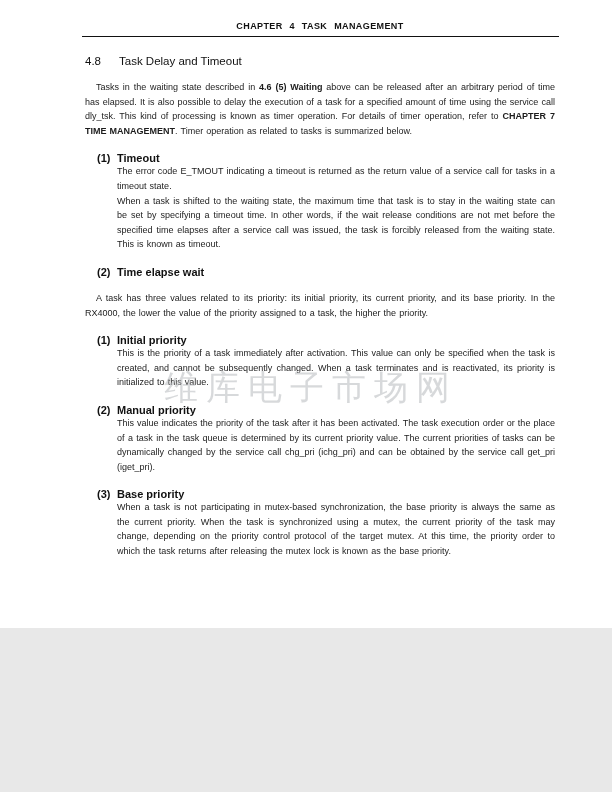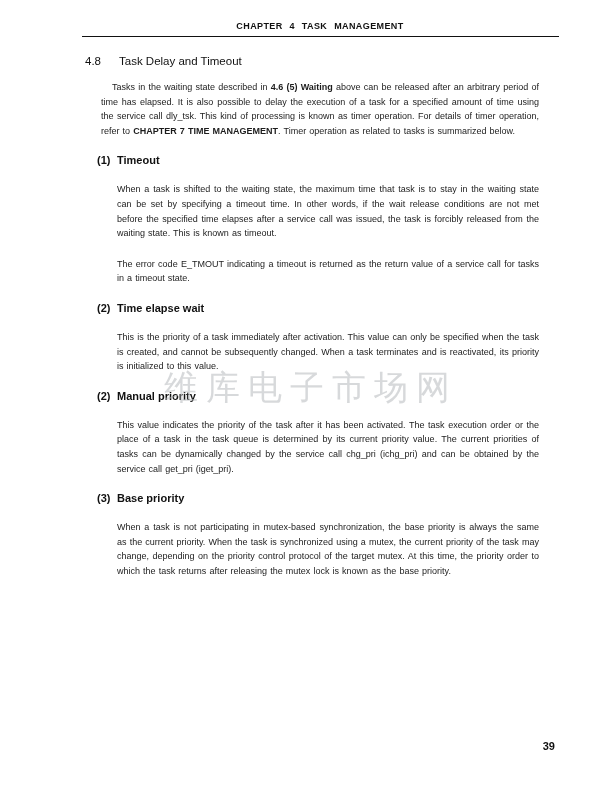--- a/index.html
+++ b/index.html
@@ -3,21 +3,21 @@
 <meta charset="utf-8">
 <style>
   html, body {
     margin: 0;
     padding: 0;
     background: #e8e8e8;
   }
   .page {
     position: relative;
     width: 612px;
-    height: 792px;
+    height: 628px;
     margin: 0 auto;
     background: #ffffff;
     overflow: hidden;
     font-family: "Liberation Sans", sans-serif;
     color: #1c1c1c;
   }
   .content {
     position: absolute;
     left: 85px;
     right: 57px;
@@ -45,21 +45,21 @@
   }
   .section-heading .sec-num {
     display: inline-block;
     width: 34px;
   }
   .para {
     font-size: 9px;
     line-height: 14.6px;
     text-align: justify;
     word-spacing: 0.6px;
-    margin: 16px;
+    margin: 0;
   }
   .intro {
     margin-top: 13px;
     text-indent: 11px;
   }
   .item {
     margin-top: 14px;
     padding-left: 12px;
   }
   .item-heading {
@@ -120,33 +120,37 @@
     <div class="section-heading">
       <span class="sec-num">4.8</span><span>Task Delay and Timeout</span>
     </div>
 
     <p class="para intro"><span>Tasks in the waiting state described in </span><span style="font-weight: 700;">4.6 (5)  Waiting</span><span> above can be released after an arbitrary period of time has elapsed.  It is also possible to delay the execution of a task for a specified amount of time using the service call dly_tsk.  This kind of processing is known as timer operation.  For details of timer operation, refer to </span><span style="font-weight: 700;">CHAPTER 7  TIME MANAGEMENT</span><span>.  Timer operation as related to tasks is summarized below.</span></p>
 
     <div class="item">
       <div class="item-heading">
         <span class="item-label">(1)</span><span>Timeout</span>
       </div>
+      <p class="para">The error code E_TMOUT indicating a timeout is returned as the return value of a service call for tasks in a timeout state.</p>
       <p class="para">When a task is shifted to the waiting state, the maximum time that task is to stay in the waiting state can be set by specifying a timeout time.  In other words, if the wait release conditions are not met before the specified time elapses after a service call was issued, the task is forcibly released from the waiting state.  This is known as timeout.</p>
-      <p class="para">The error code E_TMOUT indicating a timeout is returned as the return value of a service call for tasks in a timeout state.</p>
     </div>
 
     <div class="item">
       <div class="item-heading">
         <span class="item-label">(2)</span><span>Time elapse wait</span>
       </div>
     </div>
 
 
+    <p class="para intro"><span>A task has three values related to its priority: its initial priority, its current priority, and its base priority.  In the RX4000, the lower the value of the priority assigned to a task, the higher the priority.</span></p>
 
     <div class="item">
+      <div class="item-heading">
+        <span class="item-label">(1)</span><span>Initial priority</span>
+      </div>
       <p class="para">This is the priority of a task immediately after activation.  This value can only be specified when the task is created, and cannot be subsequently changed.  When a task terminates and is reactivated, its priority is initialized to this value.</p>
     </div>
 
     <div class="item">
       <div class="item-heading">
         <span class="item-label">(2)</span><span>Manual priority</span>
       </div>
       <p class="para">This value indicates the priority of the task after it has been activated.  The task execution order or the place of a task in the task queue is determined by its current priority value.  The current priorities of tasks can be dynamically changed by the service call chg_pri (ichg_pri) and can be obtained by the service call get_pri (iget_pri).</p>
     </div>
 

